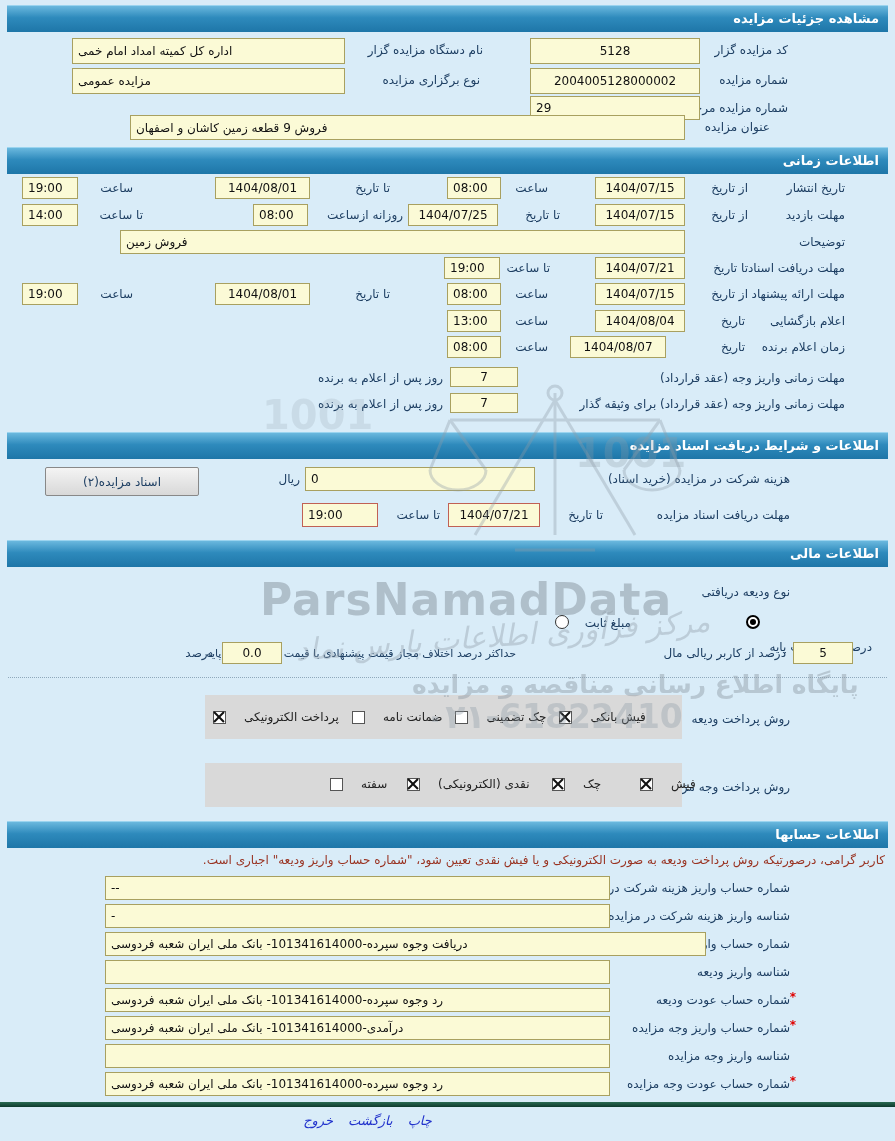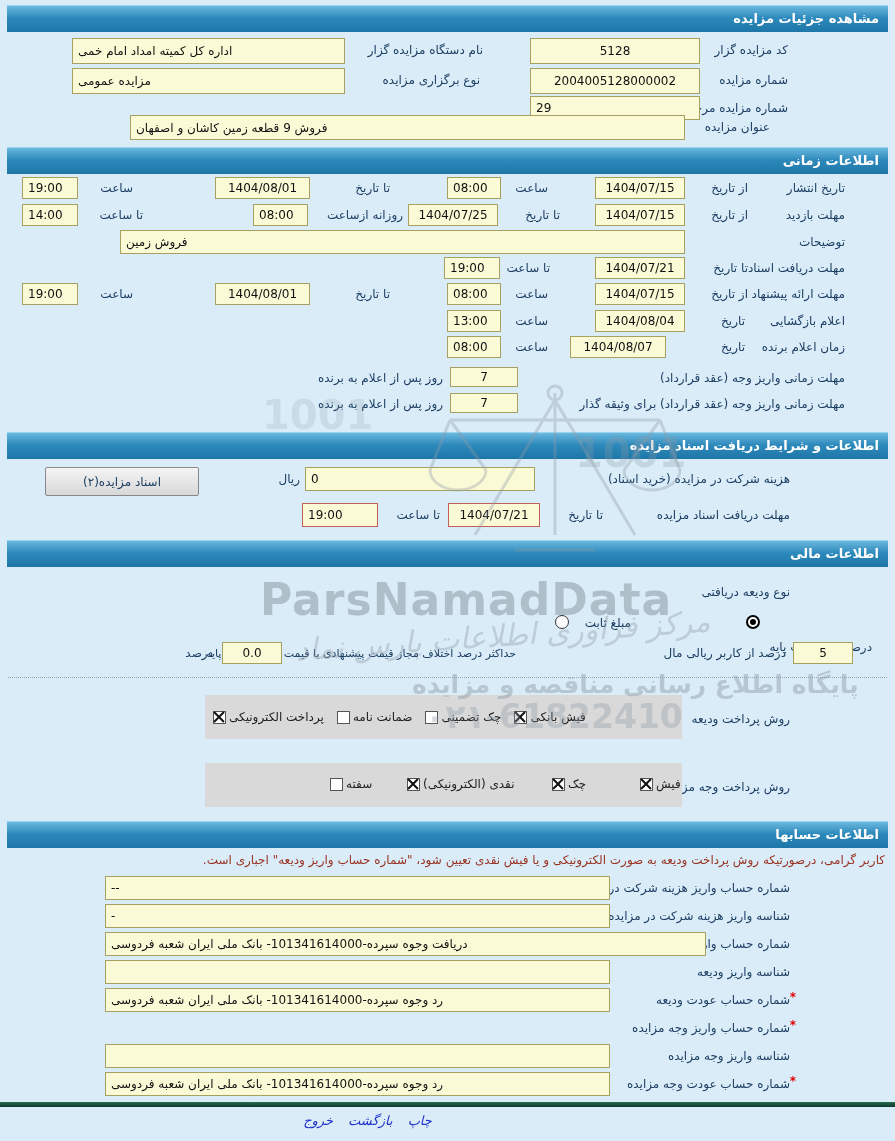--- a/index.html
+++ b/index.html
@@ -23,21 +23,21 @@
       position:relative;flex:none;box-sizing:border-box;}
   .cb.checked::before,.cb.checked::after{content:"";position:absolute;left:-2px;top:4px;
       width:14px;height:2px;background:#111;}
   .cb.checked::before{transform:rotate(45deg);}
   .cb.checked::after{transform:rotate(-45deg);}
   .radio{position:absolute;width:14px;height:14px;border-radius:50%;background:#fff;
       border:1px solid #333;box-sizing:border-box;}
   .radio.checked{border:2px solid #000;}
   .radio.checked::after{content:"";position:absolute;left:2px;top:2px;width:6px;height:6px;
       border-radius:50%;background:#000;}
-  .meth{display:flex;align-items:center;gap:3px;direction:ltr;}
+  .meth{display:flex;align-items:center;gap:18px;direction:ltr;}
   .meth .mlbl{direction:rtl;font-size:12px;color:#222;white-space:nowrap;}
   .row1items{position:absolute;left:213px;top:695px;height:44px;display:flex;
       align-items:center;gap:13px;direction:ltr;}
   .meth.abs{position:absolute;}
   .star{position:absolute;color:#e00000;font-size:12px;font-weight:bold;}
   .note{position:absolute;color:#993322;font-size:12px;white-space:nowrap;}
   .dotted{position:absolute;left:8px;width:879px;border-top:1px dotted #8fa8bb;}
   .darkbar{position:absolute;left:0;width:895px;height:5px;
       background:linear-gradient(#2a6a52,#0d3a2d);}
   .links{position:absolute;left:0;top:1110px;width:735px;text-align:center;}
@@ -220,20 +220,21 @@
 
   <span class="lbl" style="right:105px;top:965px">شناسه واریز ودیعه</span>
   <div class="ybox rt" style="left:105px;top:960px;width:505px;height:24px"></div>
 
   <span class="star" style="right:99px;top:990px">*</span>
   <span class="lbl" style="right:105px;top:993px">شماره حساب عودت ودیعه</span>
   <div class="ybox rt" style="left:105px;top:988px;width:505px;height:24px">رد وجوه سپرده-101341614000- بانک ملی ایران شعبه فردوسی</div>
 
   <span class="star" style="right:99px;top:1018px">*</span>
   <span class="lbl" style="right:105px;top:1021px">شماره حساب واریز وجه مزایده</span>
+  <div class="ybox rt" style="left:105px;top:1016px;width:505px;height:24px">درآمدی-101341614000- بانک ملی ایران شعبه فردوسی</div>
 
   <span class="lbl" style="right:105px;top:1049px">شناسه واریز وجه مزایده</span>
   <div class="ybox rt" style="left:105px;top:1044px;width:505px;height:24px"></div>
 
   <span class="star" style="right:99px;top:1074px">*</span>
   <span class="lbl" style="right:105px;top:1077px">شماره حساب عودت وجه مزایده</span>
   <div class="ybox rt" style="left:105px;top:1072px;width:505px;height:24px">رد وجوه سپرده-101341614000- بانک ملی ایران شعبه فردوسی</div>
 
   <div class="darkbar" style="top:1102px"></div>
   <div class="links">

